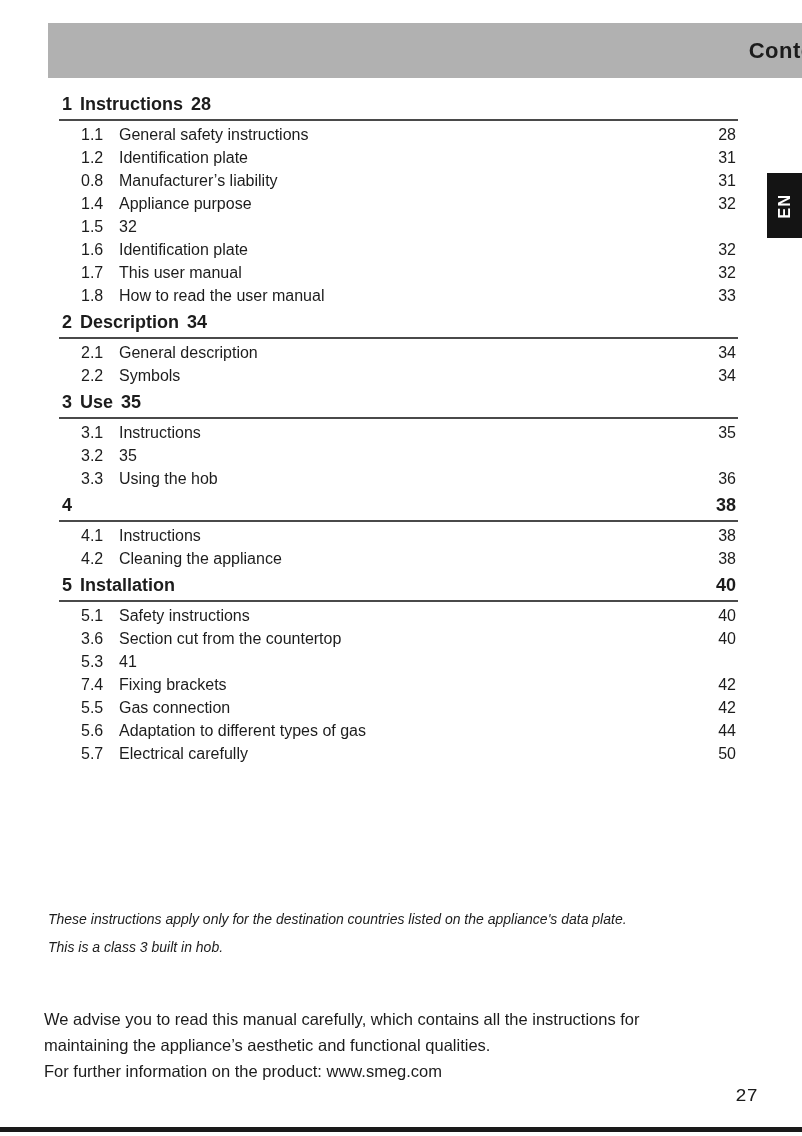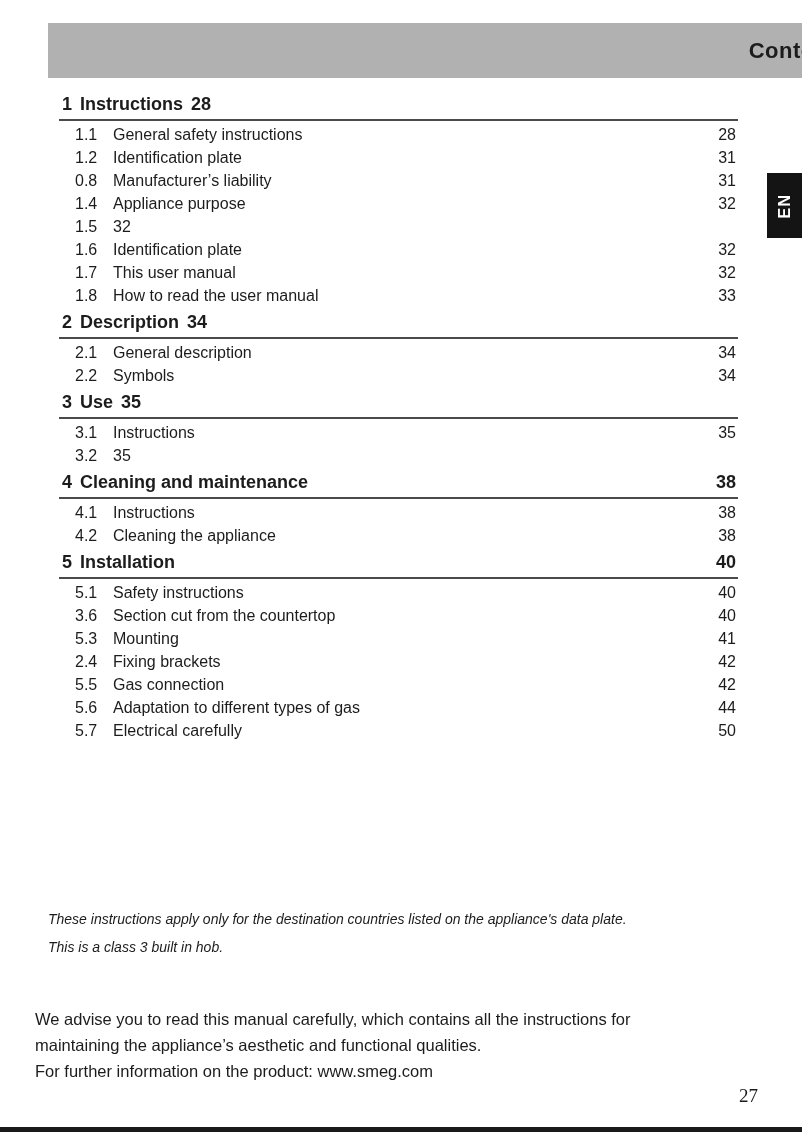--- a/index.html
+++ b/index.html
@@ -51,38 +51,38 @@
   .section-heading.inline-page .sec-page { margin-left: 8px; }
   .section-heading.right-page .sec-page { margin-left: auto; padding-right: 2px; }
   .section-rule {
     border-top: 2px solid #4a4a4a;
     margin: 2px 0;
   }
   .toc-entry {
     display: flex; align-items: baseline;
     font-size: 16px; line-height: 23px;
   }
-  .toc-entry .e-num { margin-left: 16px; width: 38px; }
+  .toc-entry .e-num { margin-left: 22px; width: 38px; }
   .toc-entry .e-title { flex: 1; }
   .toc-entry .e-page { text-align: right; padding-right: 2px; }
 
   
   .notes-1 {
     position: absolute; left: 48px; top: 905px; width: 740px;
     font-size: 14px; line-height: 28px; white-space: nowrap; font-style: italic;
   }
   .notes-2 {
-    position: absolute; left: 35px; top: 1006px; width: 740px;
+    position: absolute; left: 44px; top: 1006px; width: 740px;
     font-size: 16.5px; line-height: 26px; white-space: nowrap;
   }
 
   
   .page-number {
     position: absolute; top: 1085px; right: 44px;
-    font-family: Liberation Serif, serif;
+    font-family: Liberation Mono, monospace;
     font-size: 19px;
   }
   .bottom-bar {
     position: absolute; left: 0; top: 1127px;
     width: 802px; height: 5px;
     background: #1a1a1a;
   }
 </style>
 </head>
 <body>
@@ -173,26 +173,30 @@
     <div class="section-rule"></div>
     <div class="toc-entry">
       <span class="e-num">3.1</span>
       <span class="e-title">Instructions</span>
       <span class="e-page">35</span>
     </div>
     <div class="toc-entry">
       <span class="e-num">3.2</span>
       <span class="e-page">35</span>
     </div>
+    <div class="toc-entry">
+      <span class="e-num">3.3</span>
+      <span class="e-title">Using the hob</span>
+      <span class="e-page">36</span>
+    </div>
   </div>
 
   <div class="toc-section">
     <div class="section-heading right-page">
       <span class="sec-num">4</span>
-      <span class="sec-title">Cleaning and maintenance</span>
       <span class="sec-page">38</span>
     </div>
     <div class="section-rule"></div>
     <div class="toc-entry">
       <span class="e-num">4.1</span>
       <span class="e-title">Instructions</span>
       <span class="e-page">38</span>
     </div>
     <div class="toc-entry">
       <span class="e-num">4.2</span>
@@ -213,25 +217,24 @@
       <span class="e-title">Safety instructions</span>
       <span class="e-page">40</span>
     </div>
     <div class="toc-entry">
       <span class="e-num">3.6</span>
       <span class="e-title">Section cut from the countertop</span>
       <span class="e-page">40</span>
     </div>
     <div class="toc-entry">
       <span class="e-num">5.3</span>
-      <span class="e-title">Mounting</span>
       <span class="e-page">41</span>
     </div>
     <div class="toc-entry">
-      <span class="e-num">2.4</span>
+      <span class="e-num">7.4</span>
       <span class="e-title">Fixing brackets</span>
       <span class="e-page">42</span>
     </div>
     <div class="toc-entry">
       <span class="e-num">5.5</span>
       <span class="e-title">Gas connection</span>
       <span class="e-page">42</span>
     </div>
     <div class="toc-entry">
       <span class="e-num">5.6</span>

